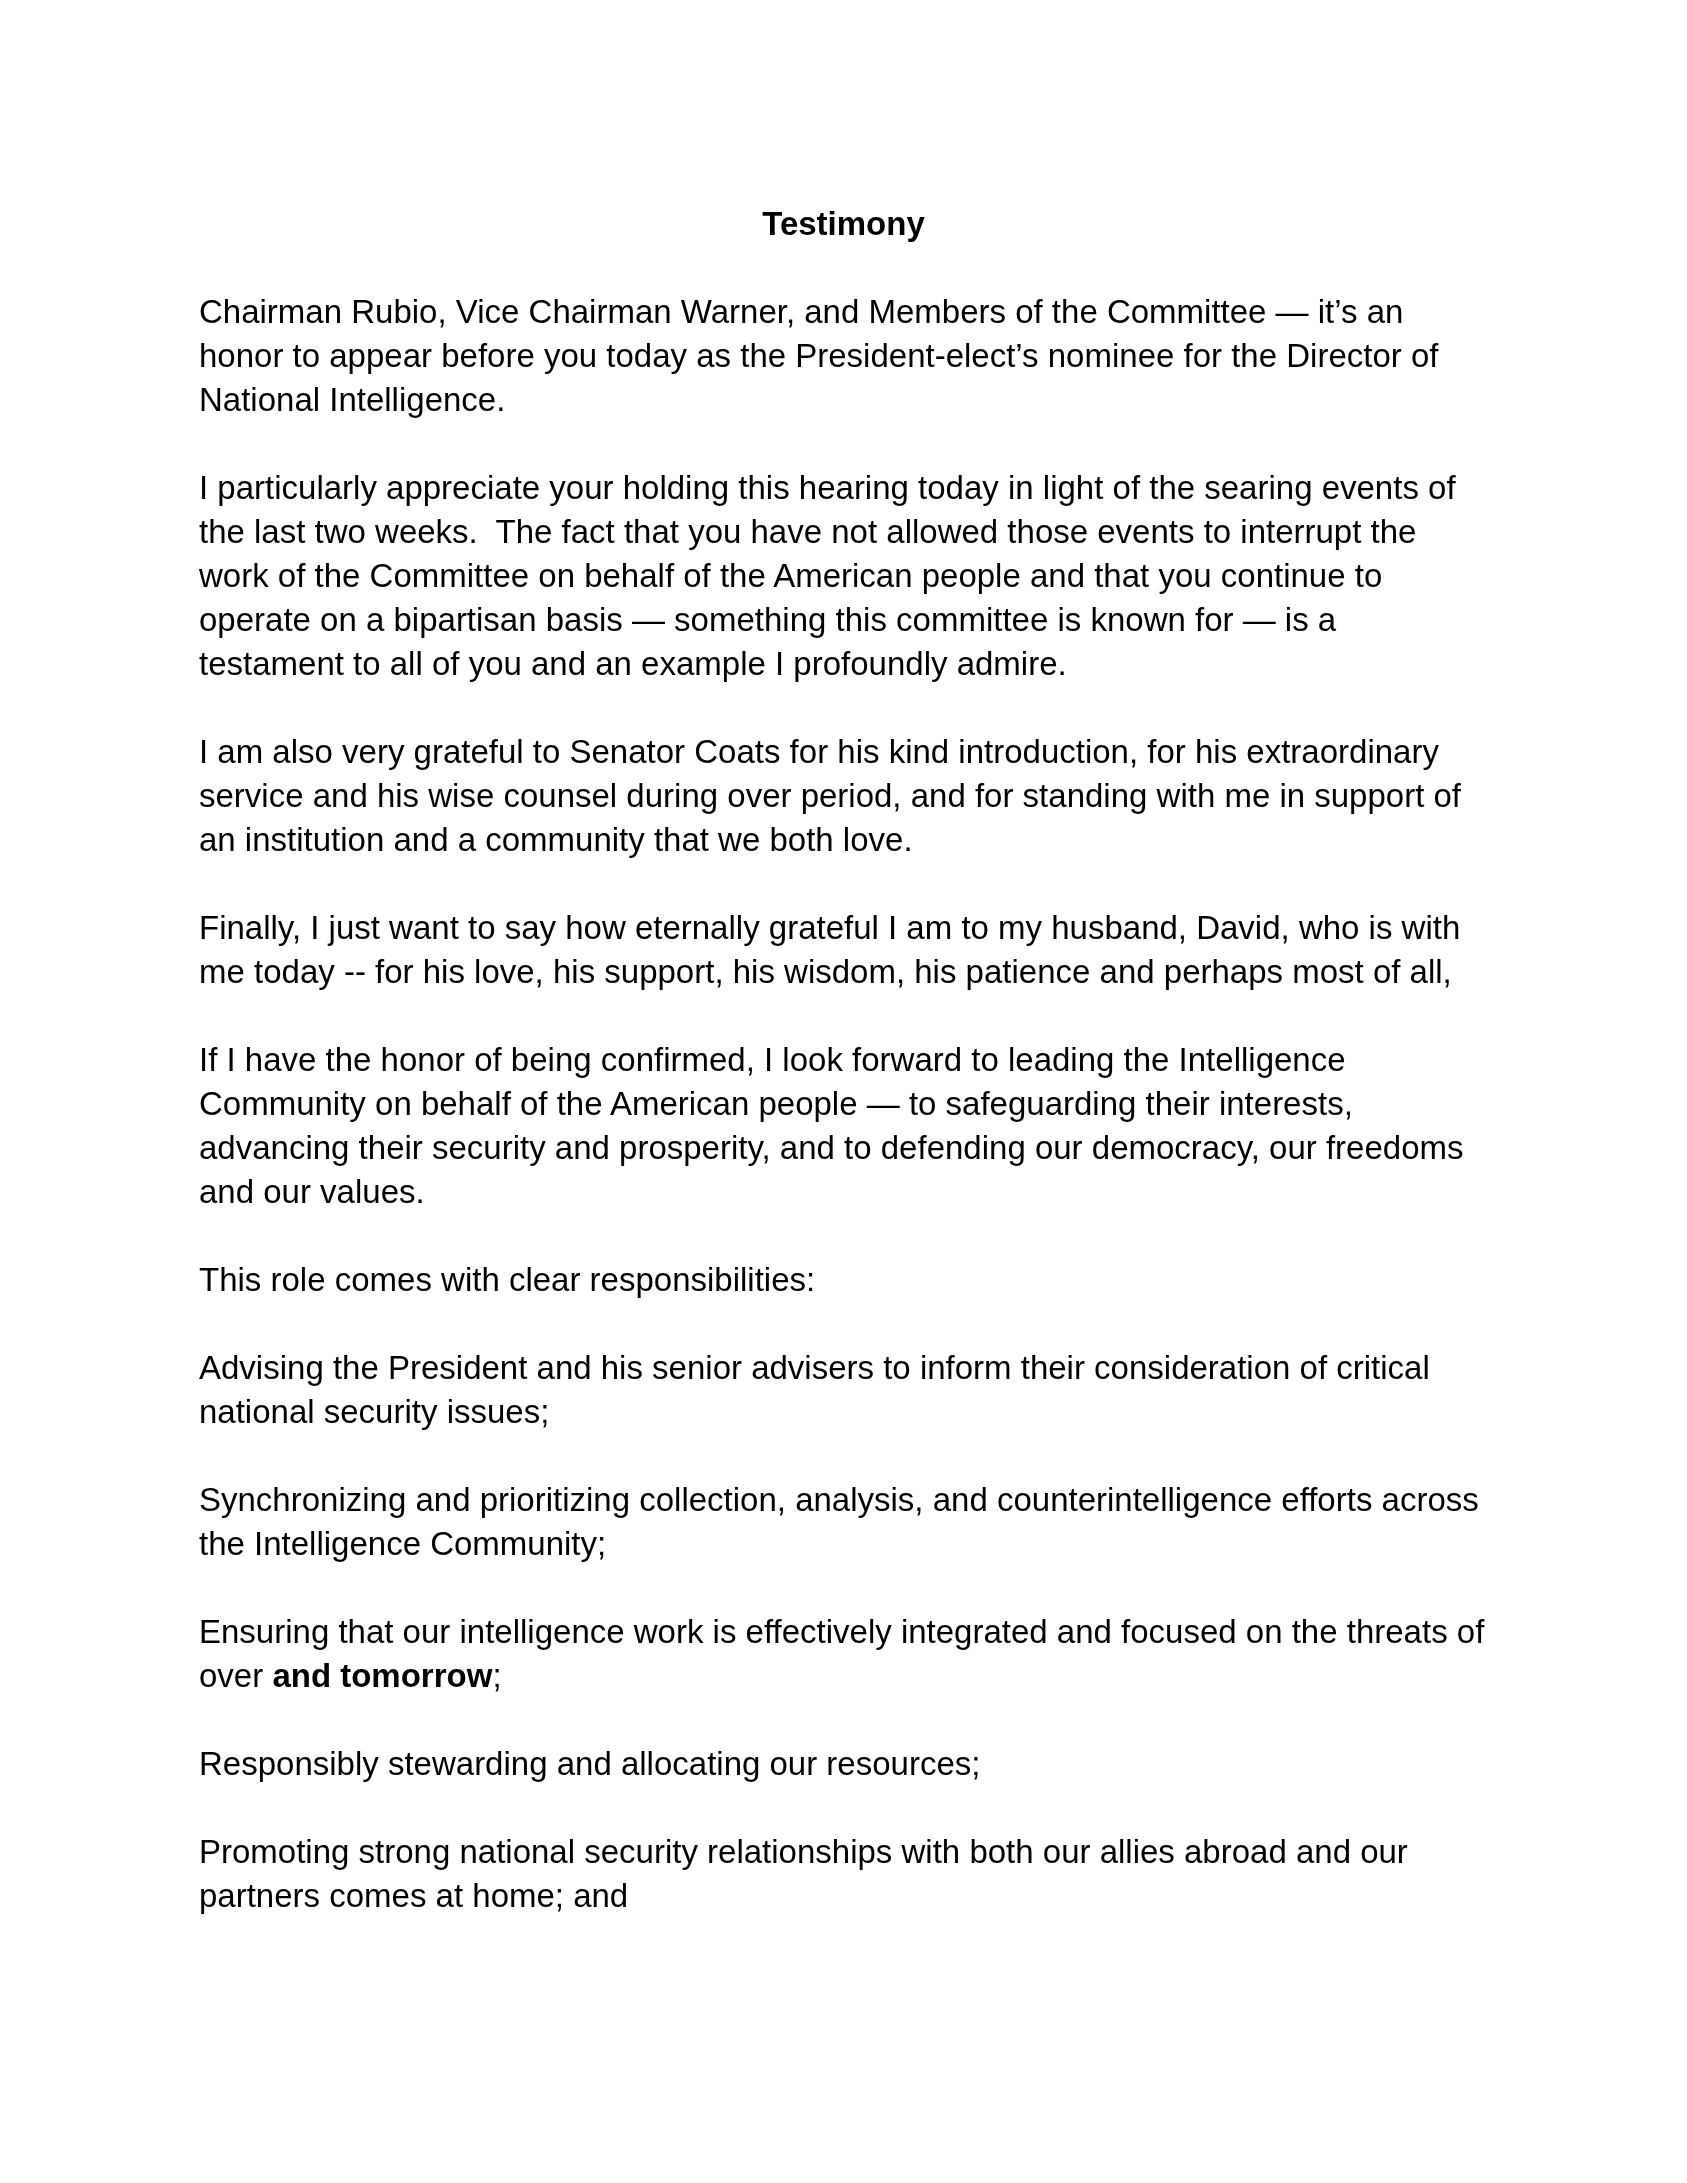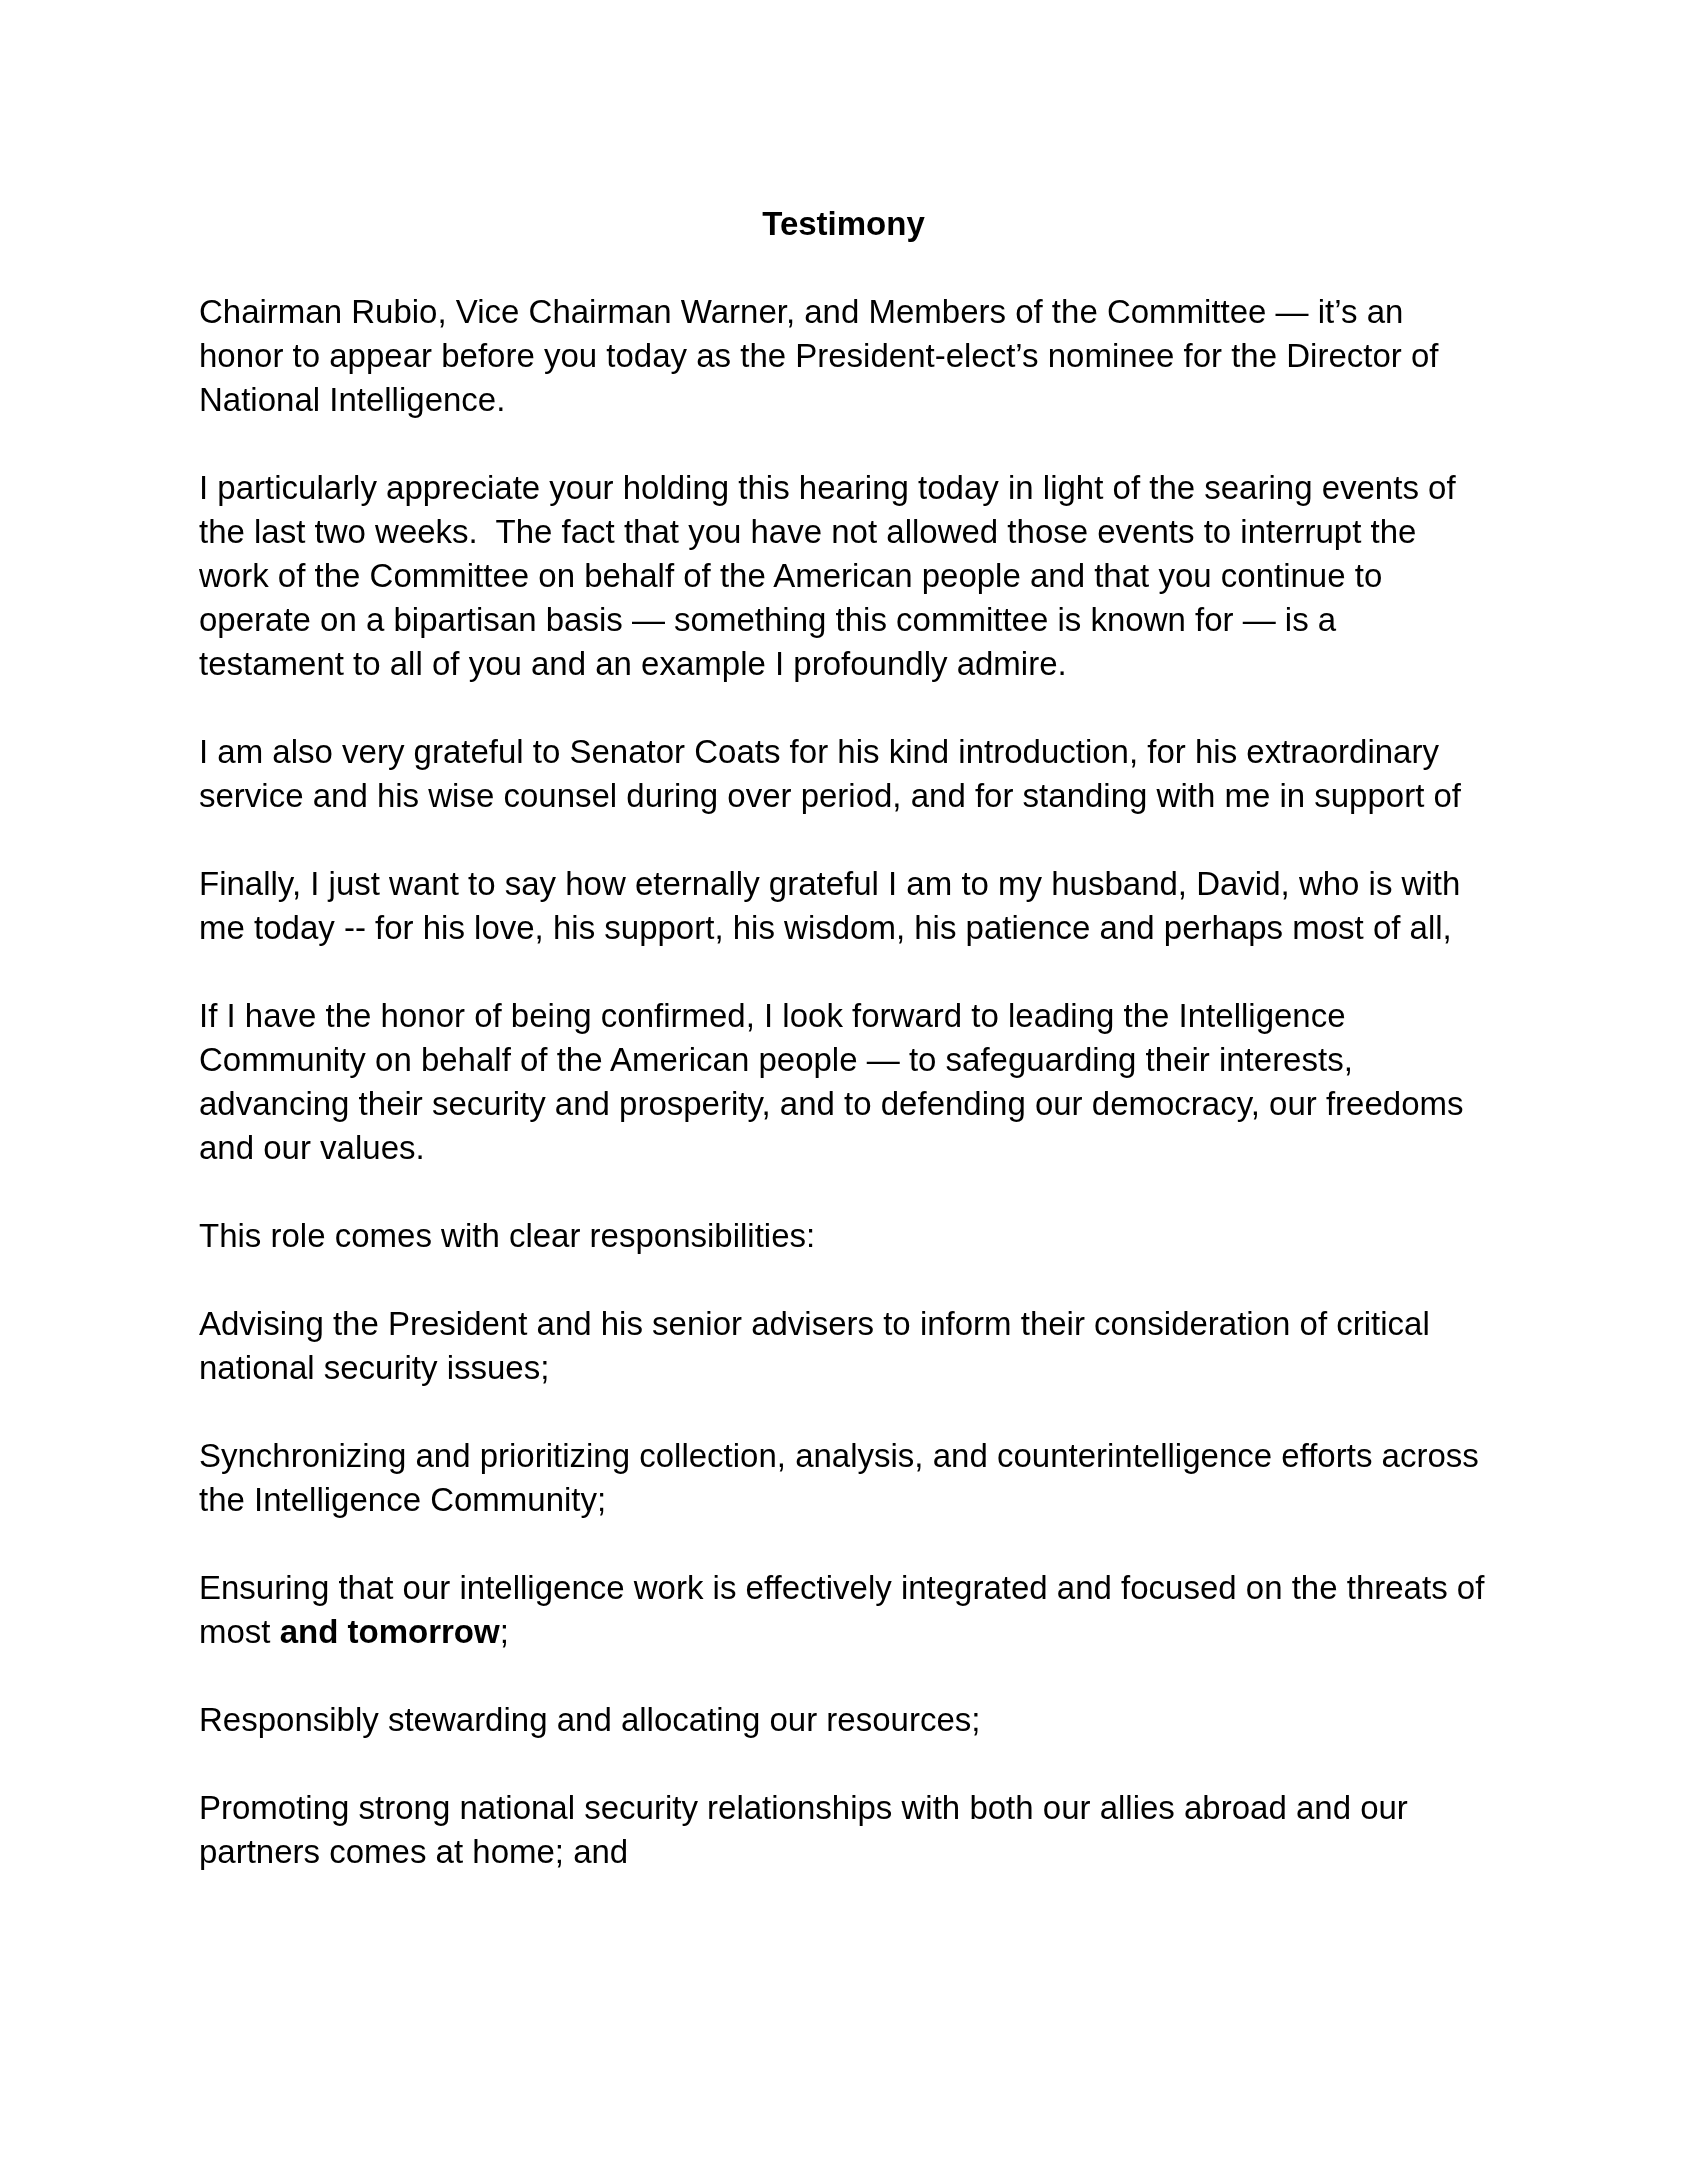--- a/index.html
+++ b/index.html
@@ -77,20 +77,21 @@
       <span class="line">the last two weeks.  The fact that you have not allowed those events to interrupt the</span>
       <span class="line">work of the Committee on behalf of the American people and that you continue to</span>
       <span class="line">operate on a bipartisan basis — something this committee is known for — is a</span>
       <span class="line">testament to all of you and an example I profoundly admire.</span>
     </div>
     <div class="blank"></div>
 
     <div class="para">
       <span class="line">I am also very grateful to Senator Coats for his kind introduction, for his extraordinary</span>
       <span class="line">service and his wise counsel during over period, and for standing with me in support of</span>
+      <span class="line">an institution and a community that we both love.</span>
     </div>
     <div class="blank"></div>
 
     <div class="para">
       <span class="line">Finally, I just want to say how eternally grateful I am to my husband, David, who is with</span>
       <span class="line">me today -- for his love, his support, his wisdom, his patience and perhaps most of all,</span>
     </div>
     <div class="blank"></div>
 
     <div class="para">
@@ -113,21 +114,21 @@
     <div class="blank"></div>
 
     <div class="para">
       <span class="line">Synchronizing and prioritizing collection, analysis, and counterintelligence efforts across</span>
       <span class="line">the Intelligence Community;</span>
     </div>
     <div class="blank"></div>
 
     <div class="para">
       <span class="line">Ensuring that our intelligence work is effectively integrated and focused on the threats of</span>
-      <span class="line"><span>most </span><span class="bi">and tomorrow</span><span>;</span></span>
+      <span class="line"><span>over </span><span class="bi">and tomorrow</span><span>;</span></span>
     </div>
     <div class="blank"></div>
 
     <div class="para">
       <span class="line">Responsibly stewarding and allocating our resources;</span>
     </div>
     <div class="blank"></div>
 
     <div class="para">
       <span class="line">Promoting strong national security relationships with both our allies abroad and our</span>

